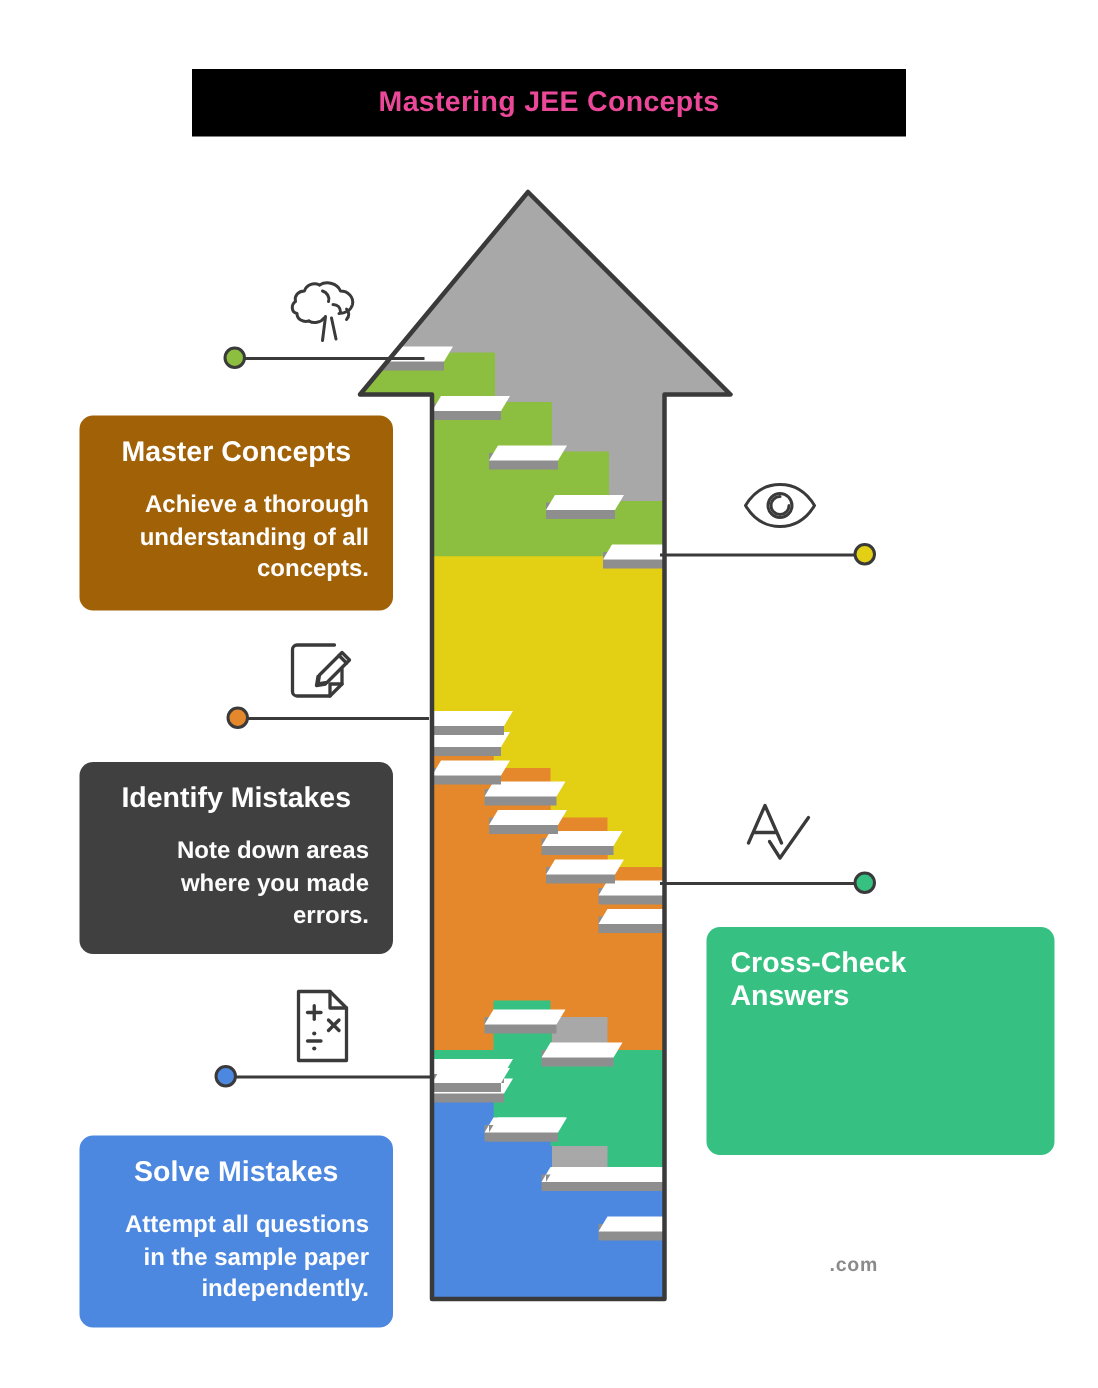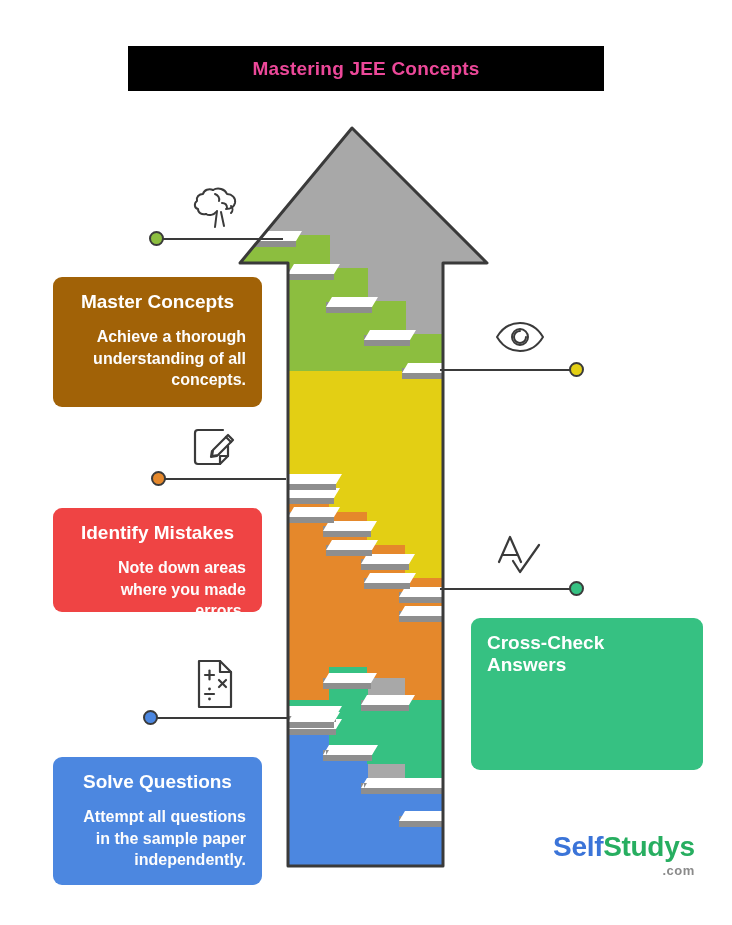--- a/index.html
+++ b/index.html
@@ -308,34 +308,31 @@
       <circle cx="17.5" cy="41" r="1.4" fill="#3a3a3a" stroke="none"></circle>
     </svg>
   </div>
 
   <div class="card left" style="left:53px;top:277px;width:209px;height:130px;background:#a16207;">
     <div class="card-title">Master Concepts</div>
     <div class="card-body">Achieve a thorough understanding of all concepts.</div>
   </div>
 
 
-  <div class="card left" style="left:53px;top:508px;width:209px;height:104px;background:#ef4444;">
+  <div class="card left" style="left:53px;top:508px;width:209px;height:128px;background:#404040;">
     <div class="card-title">Identify Mistakes</div>
     <div class="card-body">Note down areas where you made errors.</div>
   </div>
 
   <div class="card right" style="left:471px;top:618px;width:232px;height:152px;background:#36c182;">
     <div class="card-title">Cross-Check Answers</div>
   </div>
 
   <div class="card left" style="left:53px;top:757px;width:209px;height:128px;background:#4c87e0;">
-    <div class="card-title">Solve Questions</div>
+    <div class="card-title">Solve Mistakes</div>
     <div class="card-body">Attempt all questions in the sample paper independently.</div>
   </div>
 
   <div class="logo">
-    <div class="logo-main">
-      <span class="logo-self">Self</span><span class="logo-studys">Studys</span>
-    </div>
     <span class="logo-dotcom">.com</span>
   </div>
 
 </div>
 
 </body></html>

